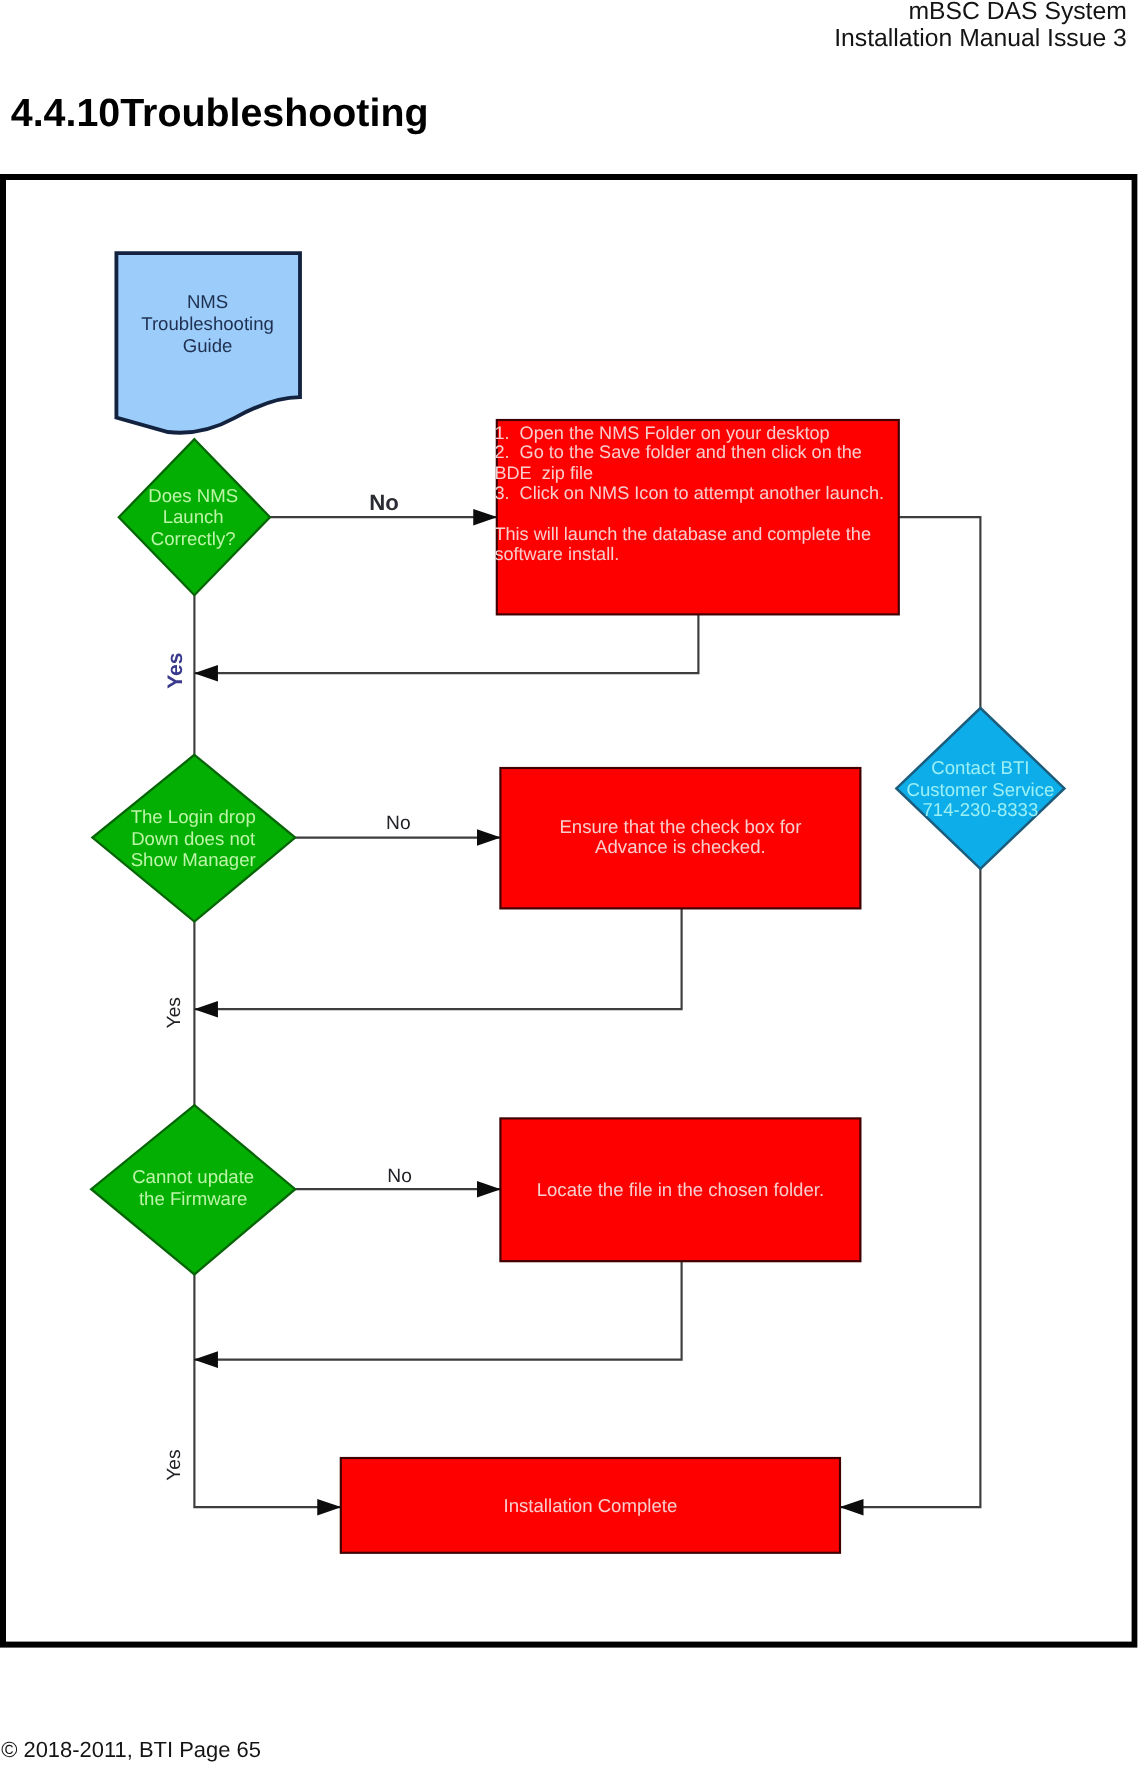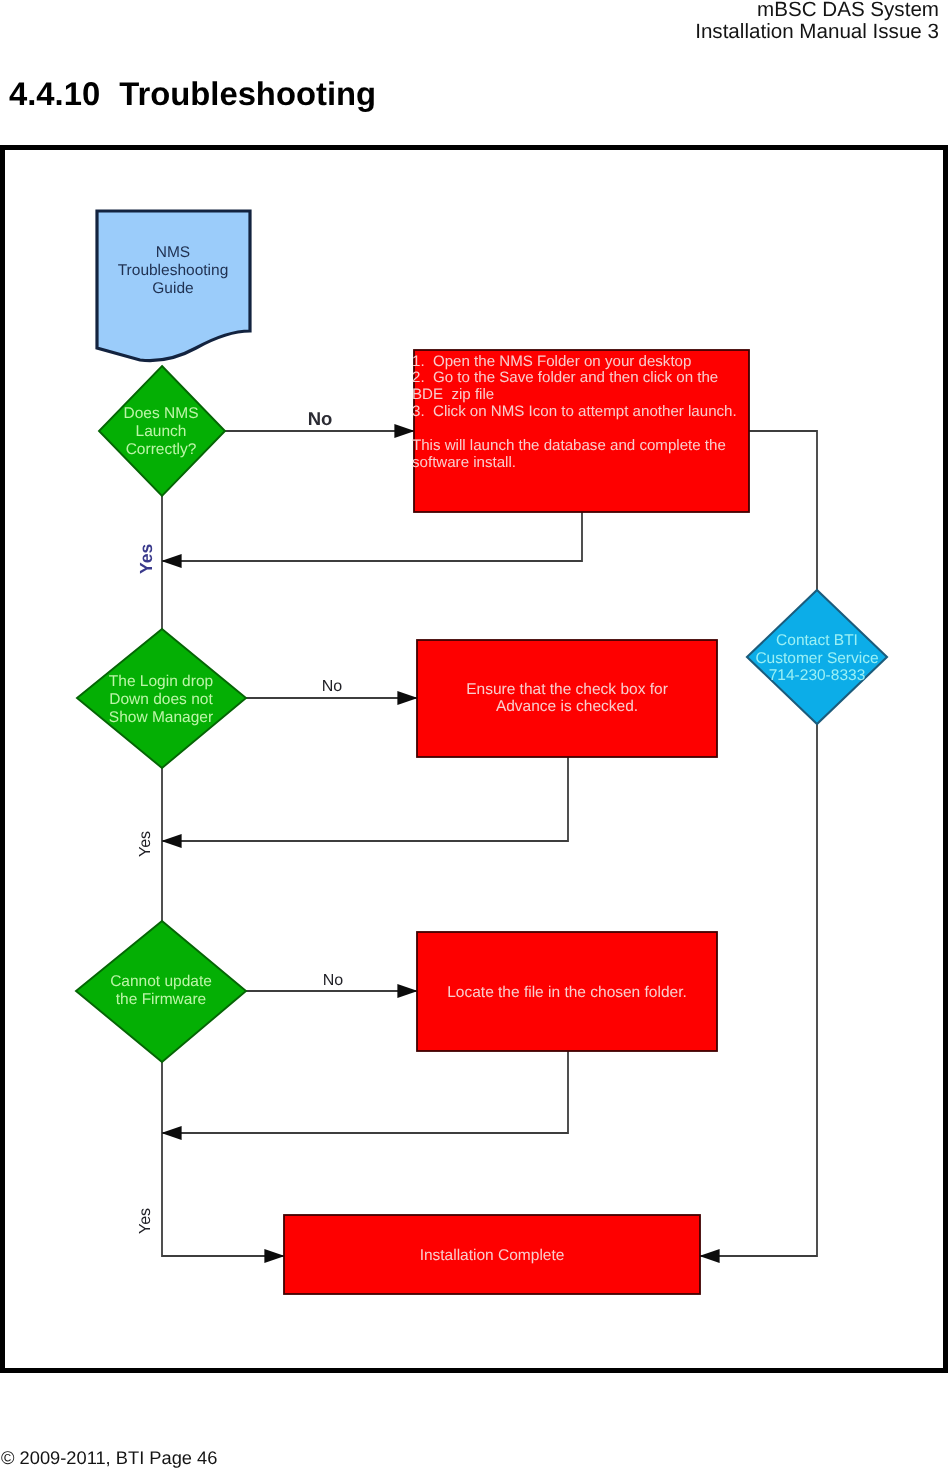--- a/index.html
+++ b/index.html
@@ -2,21 +2,21 @@
 <html><head>
 <meta charset="utf-8">
 <style>
   html,body{margin:0;padding:0;background:#ffffff;-webkit-font-smoothing:antialiased;text-rendering:geometricPrecision;}
   body{width:948px;height:1472px;position:relative;overflow:hidden;
        font-family:"Liberation Sans",sans-serif;color:#000;}
   .hdr{position:absolute;right:9px;text-align:right;font-size:20.6px;line-height:24px;color:#141414;}
   #hdr1{top:-2px;}
   #hdr2{top:20px;}
   #title{position:absolute;left:9px;top:75px;font-size:32.8px;font-weight:bold;letter-spacing:0px;}
-  #title .num{margin-right:19px;}
+  #title .num{margin-right:0;}
   #frame{position:absolute;left:0px;top:145px;width:948px;height:1228px;border:5px solid #000;box-sizing:border-box;background:#fff;}
   #footer{position:absolute;left:1px;top:1447px;font-size:18.3px;color:#141414;}
   svg#chart{position:absolute;left:0;top:0;pointer-events:none;}
   svg text{font-family:"Liberation Sans",sans-serif;}
   .docTxt{font-size:15.5px;fill:#1F3050;text-anchor:middle;}
   .dTxt{font-size:15.5px;fill:#BCF5A8;text-anchor:middle;}
   .rTxtL{font-size:15.1px;fill:#F8CDCD;text-anchor:start;}
   .rTxtC{font-size:15.5px;fill:#F8CDCD;text-anchor:middle;}
   .bTxt{font-size:15.5px;fill:#9BF0F5;text-anchor:middle;}
   .noTxt{font-size:18.5px;fill:#2b2b33;text-anchor:middle;font-weight:600;}
@@ -118,13 +118,13 @@
   </g>
 
   <text class="noTxt" x="320" y="425">No</text>
   <text class="yesTxt" x="152" y="574" transform="rotate(-90 152 574)">Yes</text>
   <text class="noTxt2" x="332" y="691">No</text>
   <text class="yesTxt2" x="150" y="857" transform="rotate(-90 150 857)">Yes</text>
   <text class="noTxt2" x="333" y="985">No</text>
   <text class="yesTxt2" x="150" y="1234" transform="rotate(-90 150 1234)">Yes</text>
 </svg>
 
-<div id="footer">© 2009-2011, BTI Page 46</div>
+<div id="footer">© 2018-2011, BTI Page 65</div>
 
 </body></html>

